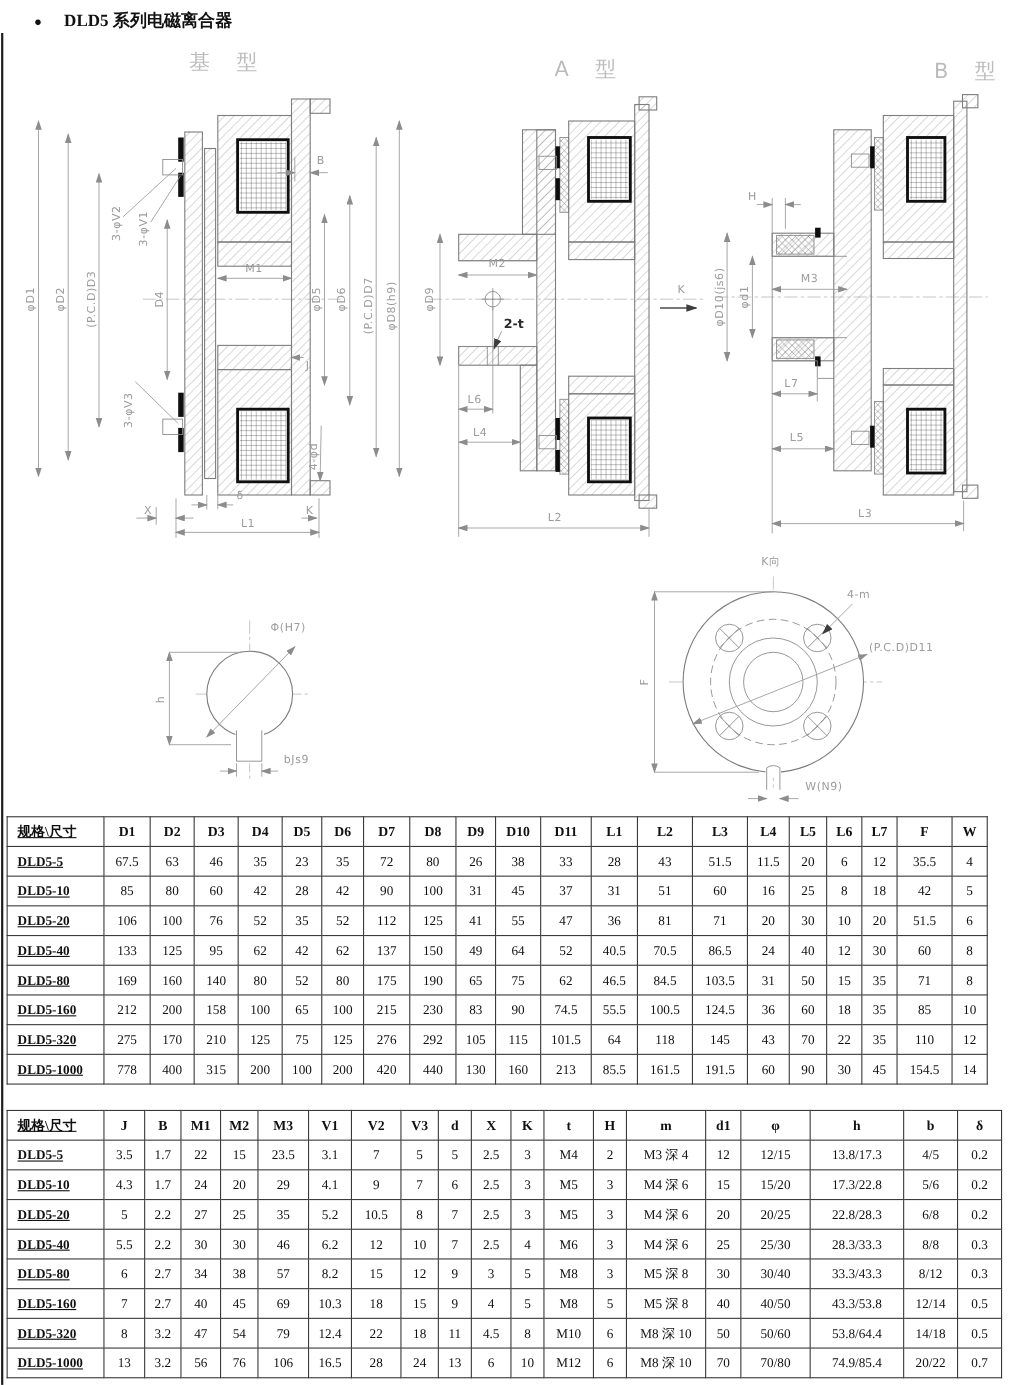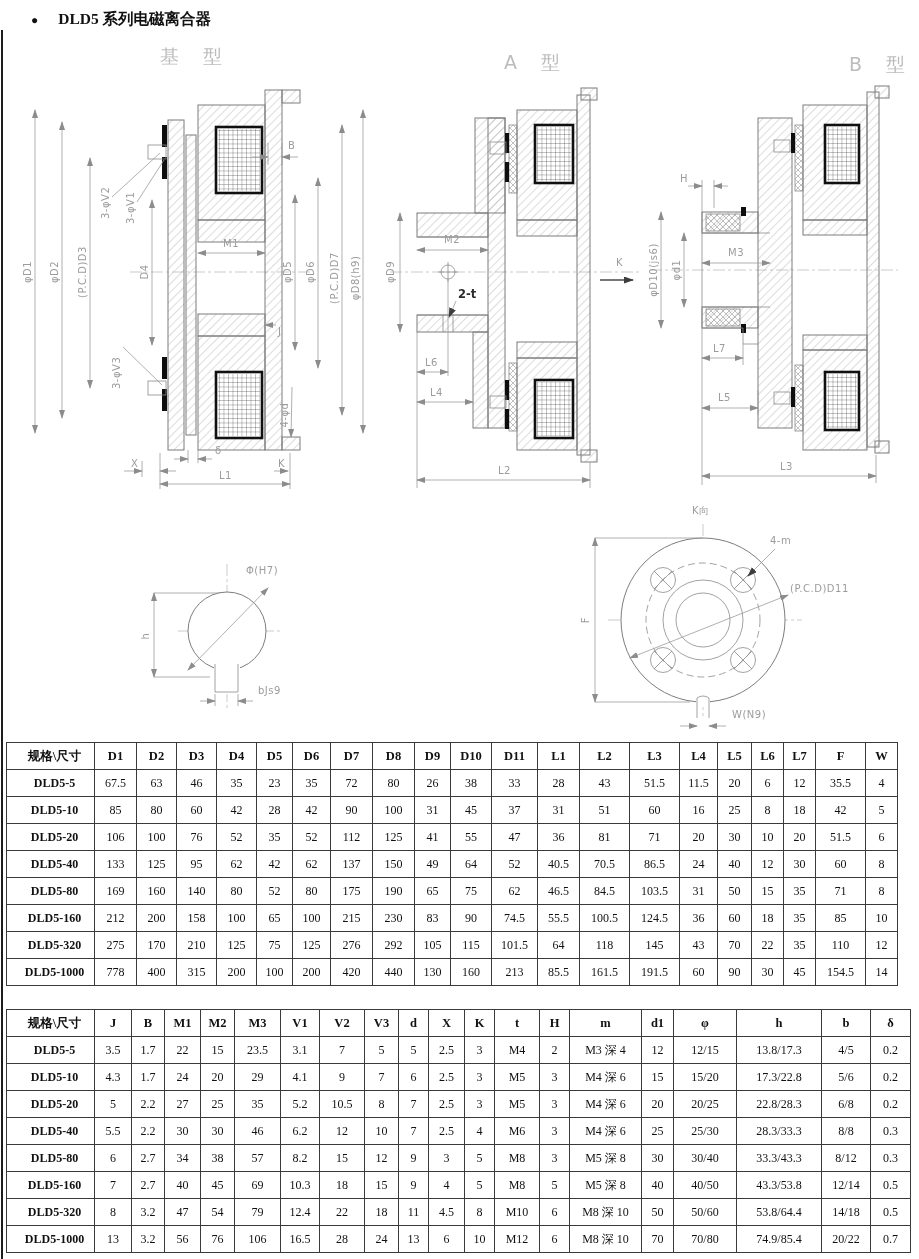--- a/index.html
+++ b/index.html
@@ -27,33 +27,33 @@
   .pad  { fill:#0e0e0e; }
   .coilb{ fill:#fff; stroke:#101010; stroke-width:2.6; }
   .coilg{ fill:url(#grid); stroke:none; }
   .karr { stroke:#4a4a4a; stroke-width:1.4; fill:none; }
   
   table { border-collapse:collapse; position:absolute; left:6px; table-layout:fixed;
           background:#fff; border:1.5px solid #2b2b2b; }
   th,td { border:1px solid #3a3a3a; text-align:center; font-size:12px; height:26px;
           padding:0 1px; white-space:nowrap; overflow:hidden; }
   th { font-weight:bold; font-size:12.5px; }
-  .spec { text-align:center; padding-left:9px; font-weight:bold; }
+  .spec { text-align:left; padding-left:9px; font-weight:bold;text-decoration:underline; }
 </style>
 </head>
 <body>
 
 <div class="pageline"></div>
 
 <div class="title-row">
   <span class="bullet">●</span>
   <span>DLD5 系列电磁离合器</span>
 </div>
 
-<div class="dlabel" style="left:160px; top:44px;">基 型</div>
+<div class="dlabel" style="left:172px; top:44px;">基 型</div>
 <div class="dlabel" style="left:504px; top:50px;">A 型</div>
 <div class="dlabel" style="left:849px; top:52px;">B 型</div>
 
 <svg class="draw" style="left:12px; top:85px;" width="356" height="406" viewBox="0 0 356 406">
   <defs>
     <pattern id="hatch" width="6" height="6" patternUnits="userSpaceOnUse" patternTransform="rotate(45)">
       <line x1="0" y1="0" x2="0" y2="6" stroke="#9a9a9a" stroke-width="0.7"></line>
     </pattern>
     <pattern id="grid" width="4.5" height="4.5" patternUnits="userSpaceOnUse">
       <path d="M0 0H4.5M0 0V4.5" stroke="#3a3a3a" stroke-width="0.6" fill="none"></path>

